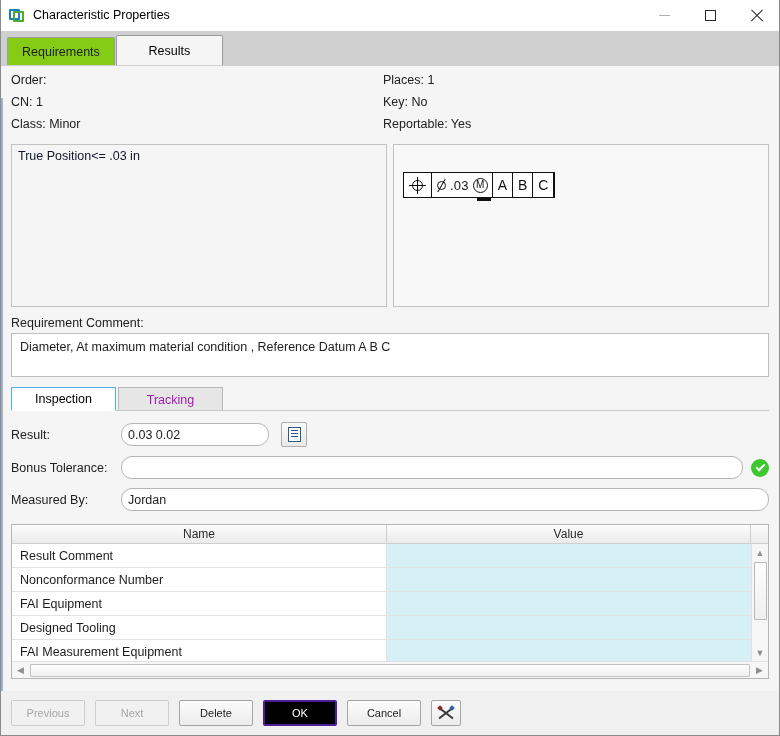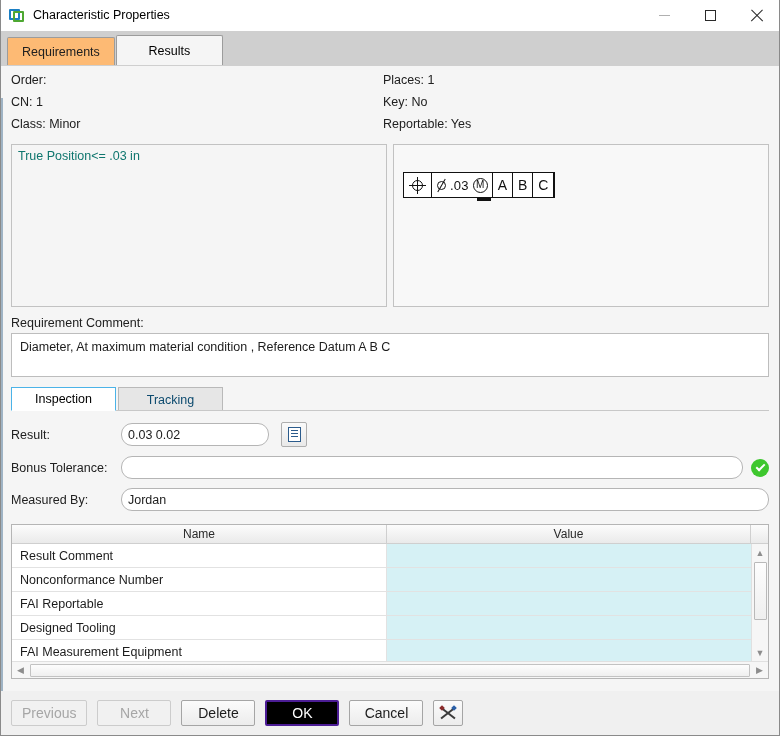--- a/index.html
+++ b/index.html
@@ -75,21 +75,21 @@
     padding-left: 6px;
     border-bottom: 1px solid #cfcfcf;
     position: relative;
   }
   .tab {
     height: 28px;
     min-width: 107px;
     padding: 0 14px;
     display: flex; align-items: center; justify-content: center;
     font-size: 12.5px;
-    background: #fdba74;
+    background: #84cc16;
     border: 1px solid #9c9c9c;
     border-bottom: none;
     border-top-left-radius: 2px; border-top-right-radius: 2px;
     margin-right: 1px;
     color: #202020;
     position: relative;
   }
   .tab.active {
     background: #f5f5f5;
     height: 30px;
@@ -120,21 +120,21 @@
     display: flex;
     margin-top: 9px;
     gap: 6px;
   }
   .reqbox {
     width: 376px; height: 163px;
     background: #f5f5f5;
     border: 1px solid #c2c2c2;
     padding: 4px 6px;
     font-size: 12.5px;
-    color: #0f766e;
+    color: #0f172a;
     overflow: hidden;
   }
   .gdtbox {
     flex: 1; height: 163px;
     background: #f8f8f8;
     border: 1px solid #c2c2c2;
     padding: 8px;
     overflow: hidden;
   }
   
@@ -225,21 +225,21 @@
   }
   .itab {
     height: 24px; min-width: 105px;
     padding: 0 16px;
     display: flex; align-items: center; justify-content: center;
     font-size: 12.5px;
     background: #e6e6e6;
     border: 1px solid #b9b9b9;
     border-bottom: none;
     margin-right: 2px;
-    color: #0c4a6e;
+    color: #a21caf;
     position: relative;
   }
   .itab.active {
     background: #fff;
     border: 1px solid #4bb3e8;
     border-bottom: 1px solid #fff;
     z-index: 3;
     color: #000;
   }
 
@@ -376,21 +376,21 @@
   .footer {
     height: 44px; min-height: 44px;
     background: #f0f0f0;
     display: flex; align-items: center;
     padding-left: 10px;
     gap: 10px;
   }
   .btn {
     height: 26px; min-width: 74px;
     padding: 0 10px;
-    font-size: 14px;
+    font-size: 11px;
     background: linear-gradient(#fbfbfb,#ececec);
     border: 1px solid #a5a5a5;
     border-radius: 2px;
     display: flex; align-items: center; justify-content: center;
     color: #1c1c1c;
   }
   .btn.disabled { color: #a6a6a6; border-color: #cccccc; background: #f1f1f1; }
   .btn.primary {
     background: #000000; border: 2px solid #4c1d95; color: #fff;
   }
@@ -526,21 +526,21 @@
         <div class="grid-rows">
           <div class="grow">
             <div class="gc-name">Result Comment</div>
             <div class="gc-value"></div>
           </div>
           <div class="grow">
             <div class="gc-name">Nonconformance Number</div>
             <div class="gc-value"></div>
           </div>
           <div class="grow">
-            <div class="gc-name">FAI Reportable</div>
+            <div class="gc-name">FAI Equipment</div>
             <div class="gc-value"></div>
           </div>
           <div class="grow">
             <div class="gc-name">Designed Tooling</div>
             <div class="gc-value"></div>
           </div>
           <div class="grow">
             <div class="gc-name">FAI Measurement Equipment</div>
             <div class="gc-value"></div>
           </div>

